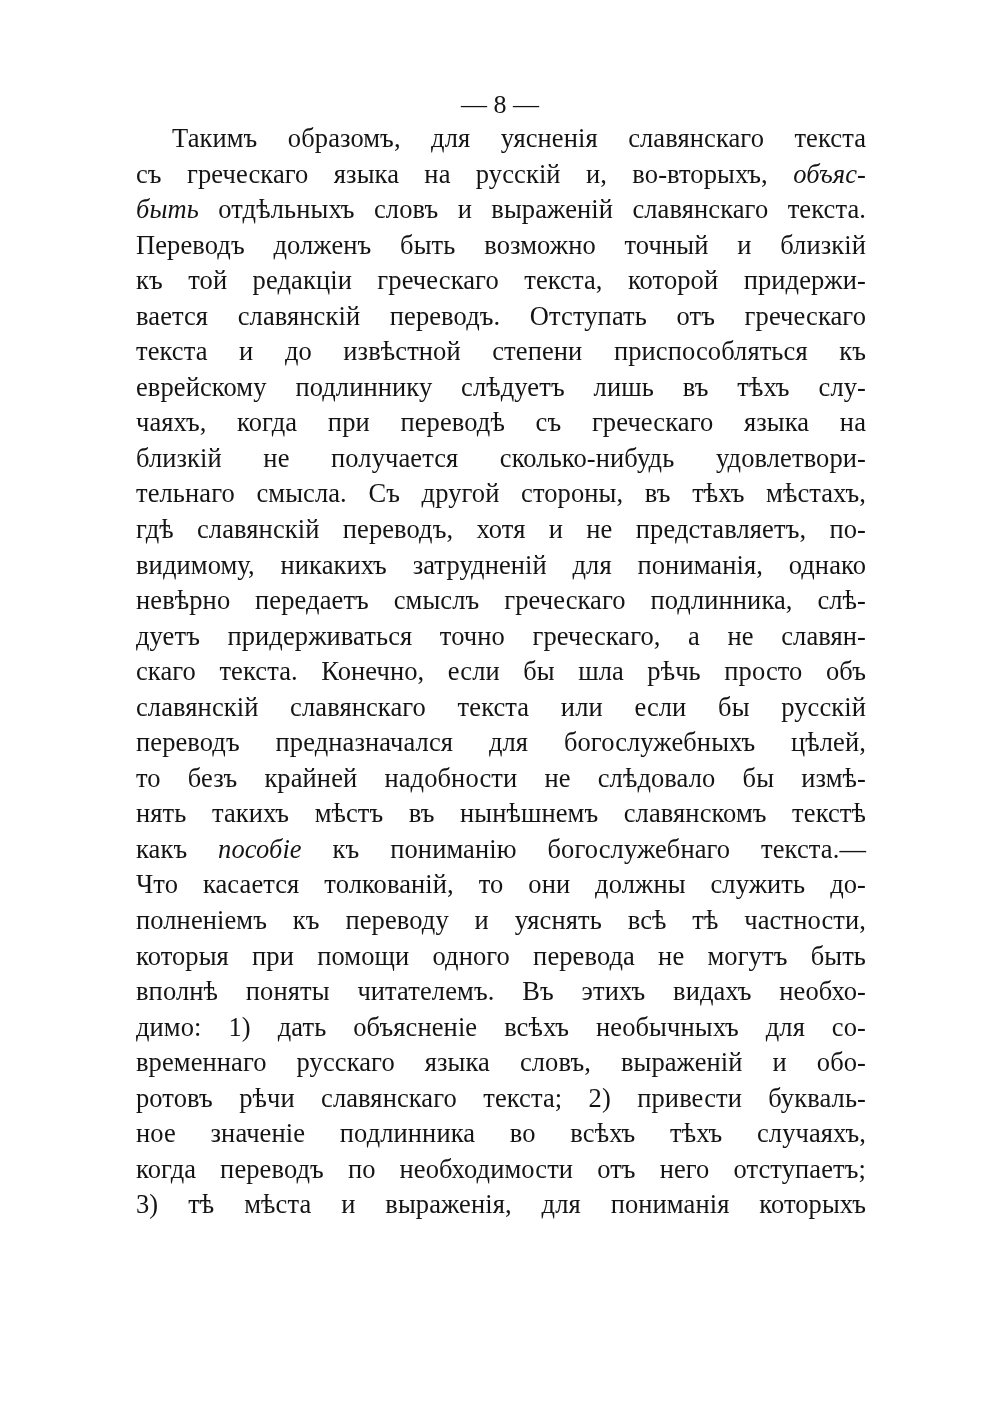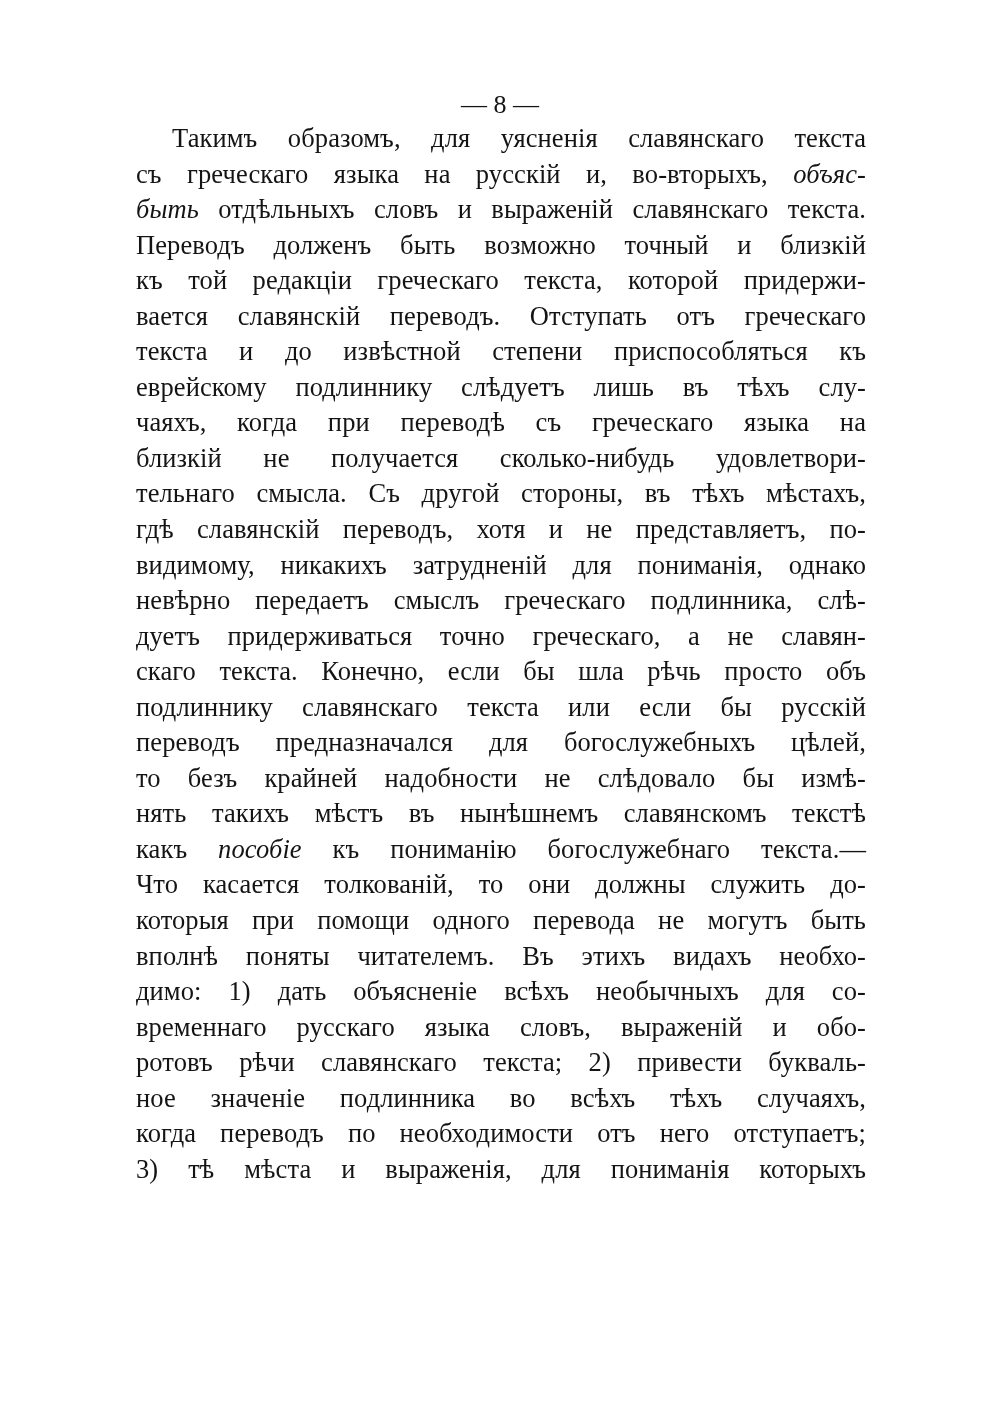--- a/index.html
+++ b/index.html
@@ -44,26 +44,27 @@
       <div class="line"><span>текста и до извѣстной степени приспособляться къ</span></div>
       <div class="line"><span>еврейскому подлиннику слѣдуетъ лишь въ тѣхъ слу-</span></div>
       <div class="line"><span>чаяхъ, когда при переводѣ съ греческаго языка на</span></div>
       <div class="line"><span>близкій не получается сколько-нибудь удовлетвори-</span></div>
       <div class="line"><span>тельнаго смысла. Съ другой стороны, въ тѣхъ мѣстахъ,</span></div>
       <div class="line"><span>гдѣ славянскій переводъ, хотя и не представляетъ, по-</span></div>
       <div class="line"><span>видимому, никакихъ затрудненій для пониманія, однако</span></div>
       <div class="line"><span>невѣрно передаетъ смыслъ греческаго подлинника, слѣ-</span></div>
       <div class="line"><span>дуетъ придерживаться точно греческаго, а не славян-</span></div>
       <div class="line"><span>скаго текста. Конечно, если бы шла рѣчь просто объ</span></div>
-      <div class="line"><span>подлиннику славянскаго текста или если бы русскій</span></div>
+      <div class="line"><span>славянскій славянскаго текста или если бы русскій</span></div>
       <div class="line"><span>переводъ предназначался для богослужебныхъ цѣлей,</span></div>
       <div class="line"><span>то безъ крайней надобности не слѣдовало бы измѣ-</span></div>
       <div class="line"><span>нять такихъ мѣстъ въ нынѣшнемъ славянскомъ текстѣ</span></div>
       <div class="line"><span>какъ </span><span class="seg-italic">пособіе</span><span> къ пониманію богослужебнаго текста.—</span></div>
       <div class="line"><span>Что касается толкованій, то они должны служить до-</span></div>
+      <div class="line"><span>полненіемъ къ переводу и уяснять всѣ тѣ частности,</span></div>
       <div class="line"><span>которыя при помощи одного перевода не могутъ быть</span></div>
       <div class="line"><span>вполнѣ поняты читателемъ. Въ этихъ видахъ необхо-</span></div>
       <div class="line"><span>димо: 1) дать объясненіе всѣхъ необычныхъ для со-</span></div>
       <div class="line"><span>временнаго русскаго языка словъ, выраженій и обо-</span></div>
       <div class="line"><span>ротовъ рѣчи славянскаго текста; 2) привести букваль-</span></div>
       <div class="line"><span>ное значеніе подлинника во всѣхъ тѣхъ случаяхъ,</span></div>
       <div class="line"><span>когда переводъ по необходимости отъ него отступаетъ;</span></div>
       <div class="line"><span>3) тѣ мѣста и выраженія, для пониманія которыхъ</span></div>
     </div>
 </div>

